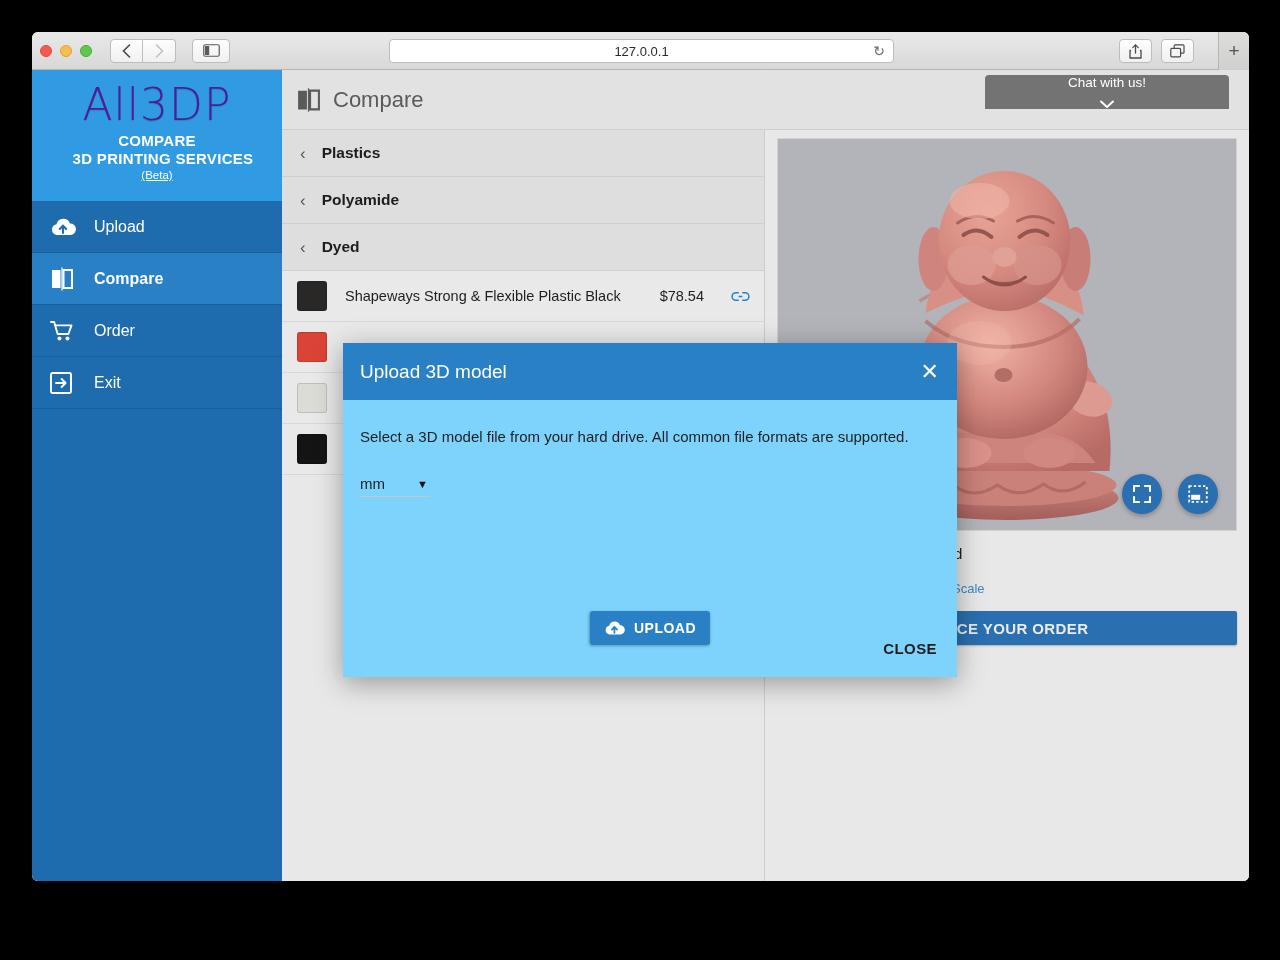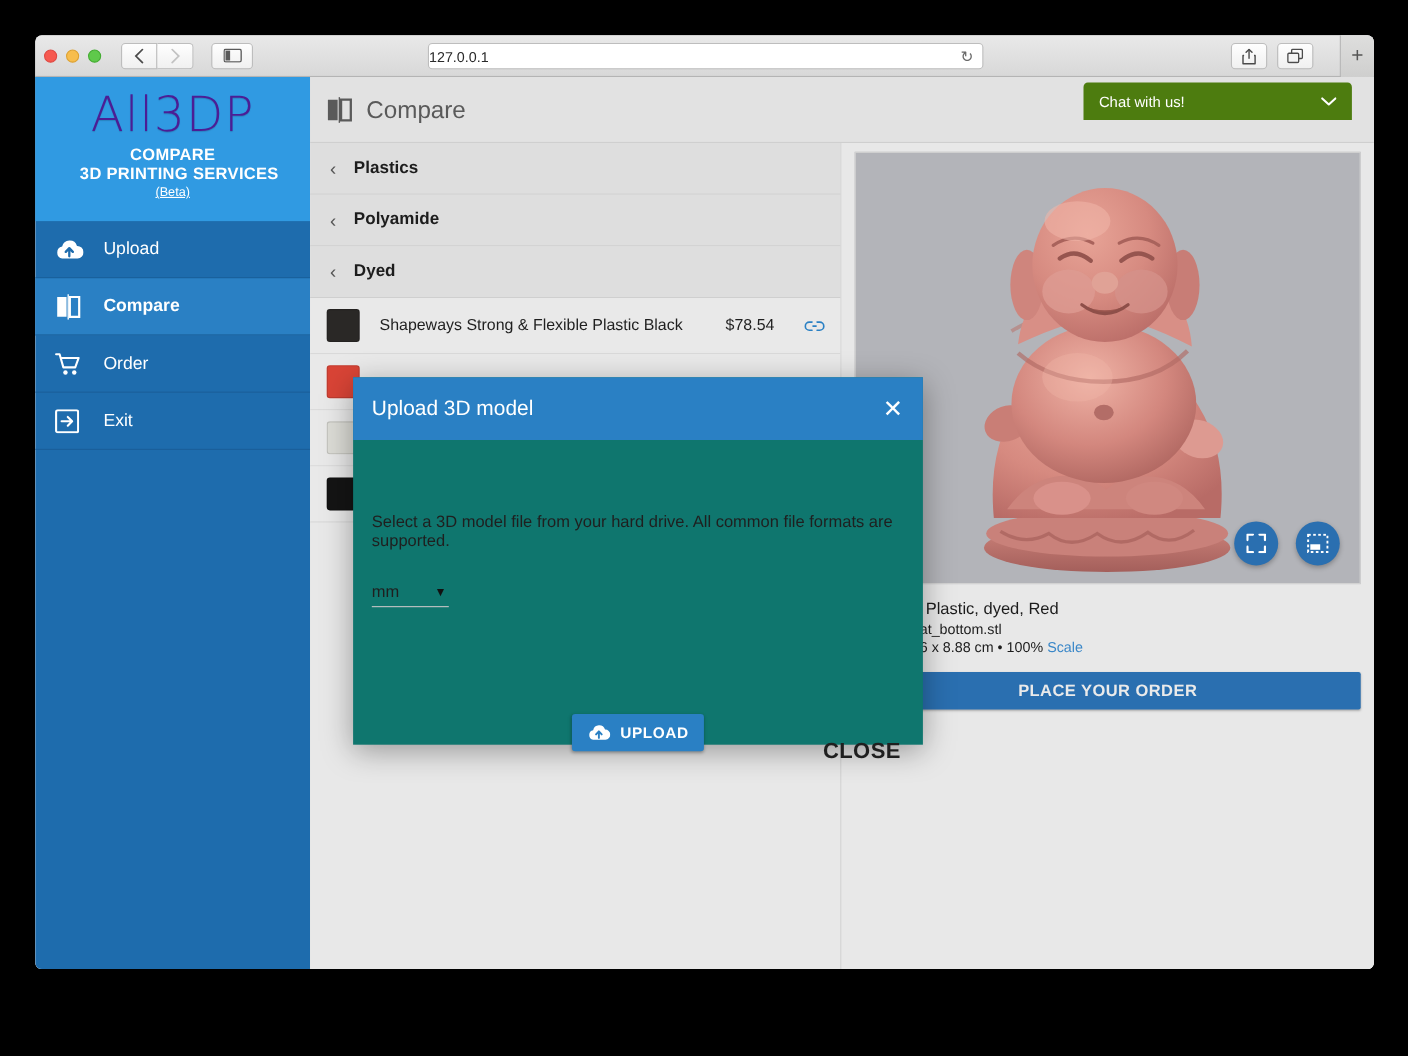--- a/index.html
+++ b/index.html
@@ -52,21 +52,21 @@
 
   .addr-wrap {
     position: absolute; left: 357px; top: 7px;
     width: 505px; height: 24px;
   }
   .addr-bar {
     width: 100%; height: 100%;
     background: #fff;
     border: 1px solid #bdbdbd;
     border-radius: 4px;
-    display: flex; align-items: center; 
+    display: flex; align-items: center; justify-content: center;
     position: relative;
   }
   .addr-text { font-size: 13px; color: #2a2a2a; }
   .reload-icon {
     position: absolute; right: 8px; top: 50%; transform: translateY(-50%);
     color: #6a6a6a; font-size: 14px; line-height: 1;
   }
   .right-btns { position: absolute; right: 55px; top: 7px; display: flex; gap: 9px; }
   .newtab {
     position: absolute; right: 0; top: 0;
@@ -123,25 +123,25 @@
     border-bottom: 1px solid #cfcfcf;
     display: flex; align-items: center; padding-left: 14px;
     position: relative;
   }
   .cmp-icon { margin-right: 12px; display: flex; }
   .content-title { font-size: 22px; color: #5a5a5a; font-weight: 400; }
 
   .chat-widget {
     position: absolute; right: 20px; top: 5px;
     width: 244px; height: 34px;
-    background: #4d7c0f;
+    background: #737373;
     border-radius: 4px 4px 0 0;
     display: flex; align-items: center; justify-content: space-between;
     padding: 0 14px;
-    color: #fff; font-size: 13.5px;
+    color: #fff; font-size: 13.5px; flex-direction: column;
   }
 
   .cols { flex: 1; display: flex; min-height: 0; }
 
   
   .list-col { width: 483px; flex: 0 0 483px; border-right: 1px solid #cdcdcd; background: #e8e8e8; }
   .cat-row {
     height: 47px;
     background: #dedede;
     border-bottom: 1px solid #cfcfcf;
@@ -198,34 +198,34 @@
     color: #eaeaea;
     font-size: 15px; font-weight: bold; letter-spacing: .4px;
     display: flex; align-items: center; justify-content: center;
     border-radius: 2px;
     box-shadow: 0 1px 2px rgba(0,0,0,.25);
   }
 
   
   .modal {
     position: absolute;
-    left: 289px; top: 273px;
-    width: 518px; height: 334px;
-    background: #0f766e;
+    left: 311px; top: 273px;
+    width: 614px; height: 334px;
+    background: #7dd3fc;
     box-shadow: 0 6px 26px rgba(0,0,0,.35);
     z-index: 40;
   }
   .modal-head {
     height: 57px; background: #2a80c4;
     display: flex; align-items: center; justify-content: space-between;
     padding: 0 18px 0 17px;
   }
   .modal-title { color: #fff; font-size: 19px; font-weight: 400; }
   .modal-close { color: #fff; font-size: 22px; line-height: 1; font-weight: 300; }
-  .modal-body { padding: 28px 17px 0 17px; position: relative; height: 277px; margin-top: 38px; }
+  .modal-body { padding: 28px 17px 0 17px; position: relative; height: 277px; }
   .modal-desc { font-size: 15px; color: #1f1f1f; }
   .modal-label { font-size: 15px; color: #1f1f1f; margin-top: 23px; }
   .unit-select {
     margin-top: 26px;
     width: 70px; height: 26px;
     border-bottom: 1px solid #c6c6c6;
     display: flex; align-items: center; justify-content: space-between;
     padding-right: 2px;
   }
   .unit-value { font-size: 15px; color: #1f1f1f; }
@@ -234,21 +234,21 @@
     position: absolute; left: 50%; top: 211px; transform: translateX(-50%);
     height: 34px; padding: 0 14px;
     background: #2a80c4;
     border-radius: 3px;
     display: flex; align-items: center; gap: 9px;
     color: #fff; font-size: 14px; font-weight: bold; letter-spacing: .5px;
     box-shadow: 0 1px 3px rgba(0,0,0,.3);
   }
   .modal-close-text {
     position: absolute; right: 20px; bottom: 20px;
-    font-size: 20px; font-weight: bold; color: #1f1f1f; letter-spacing: .4px;
+    font-size: 15px; font-weight: bold; color: #1f1f1f; letter-spacing: .4px;
   }
 </style>
 </head>
 <body>
 
 <div class="browser-window">
 
   <div class="titlebar">
     <div class="traffic">
       <div class="light red"></div>

